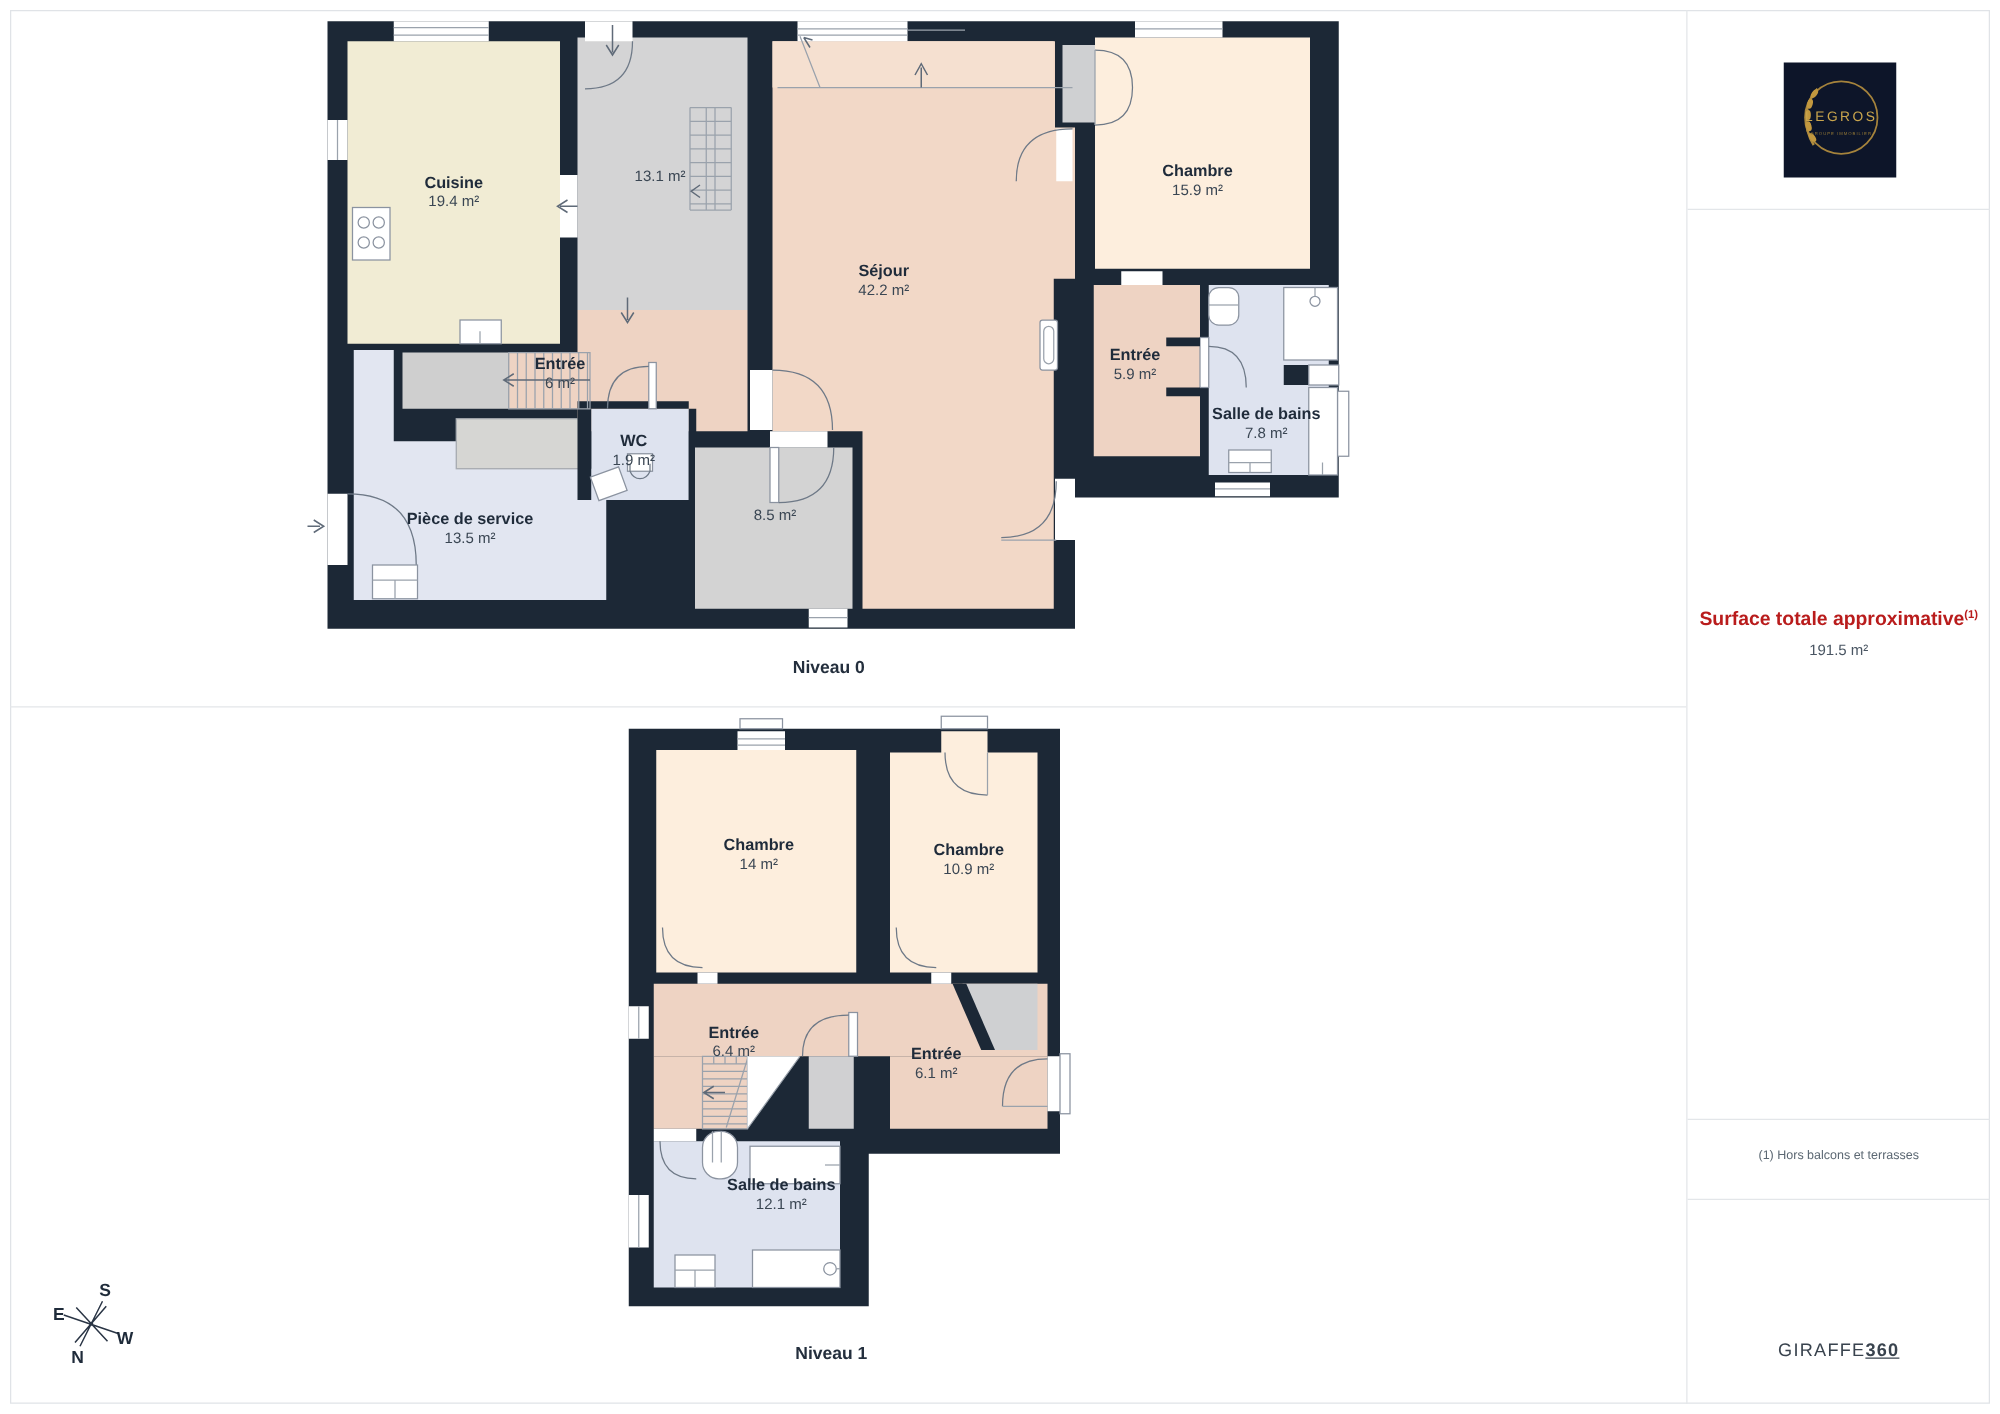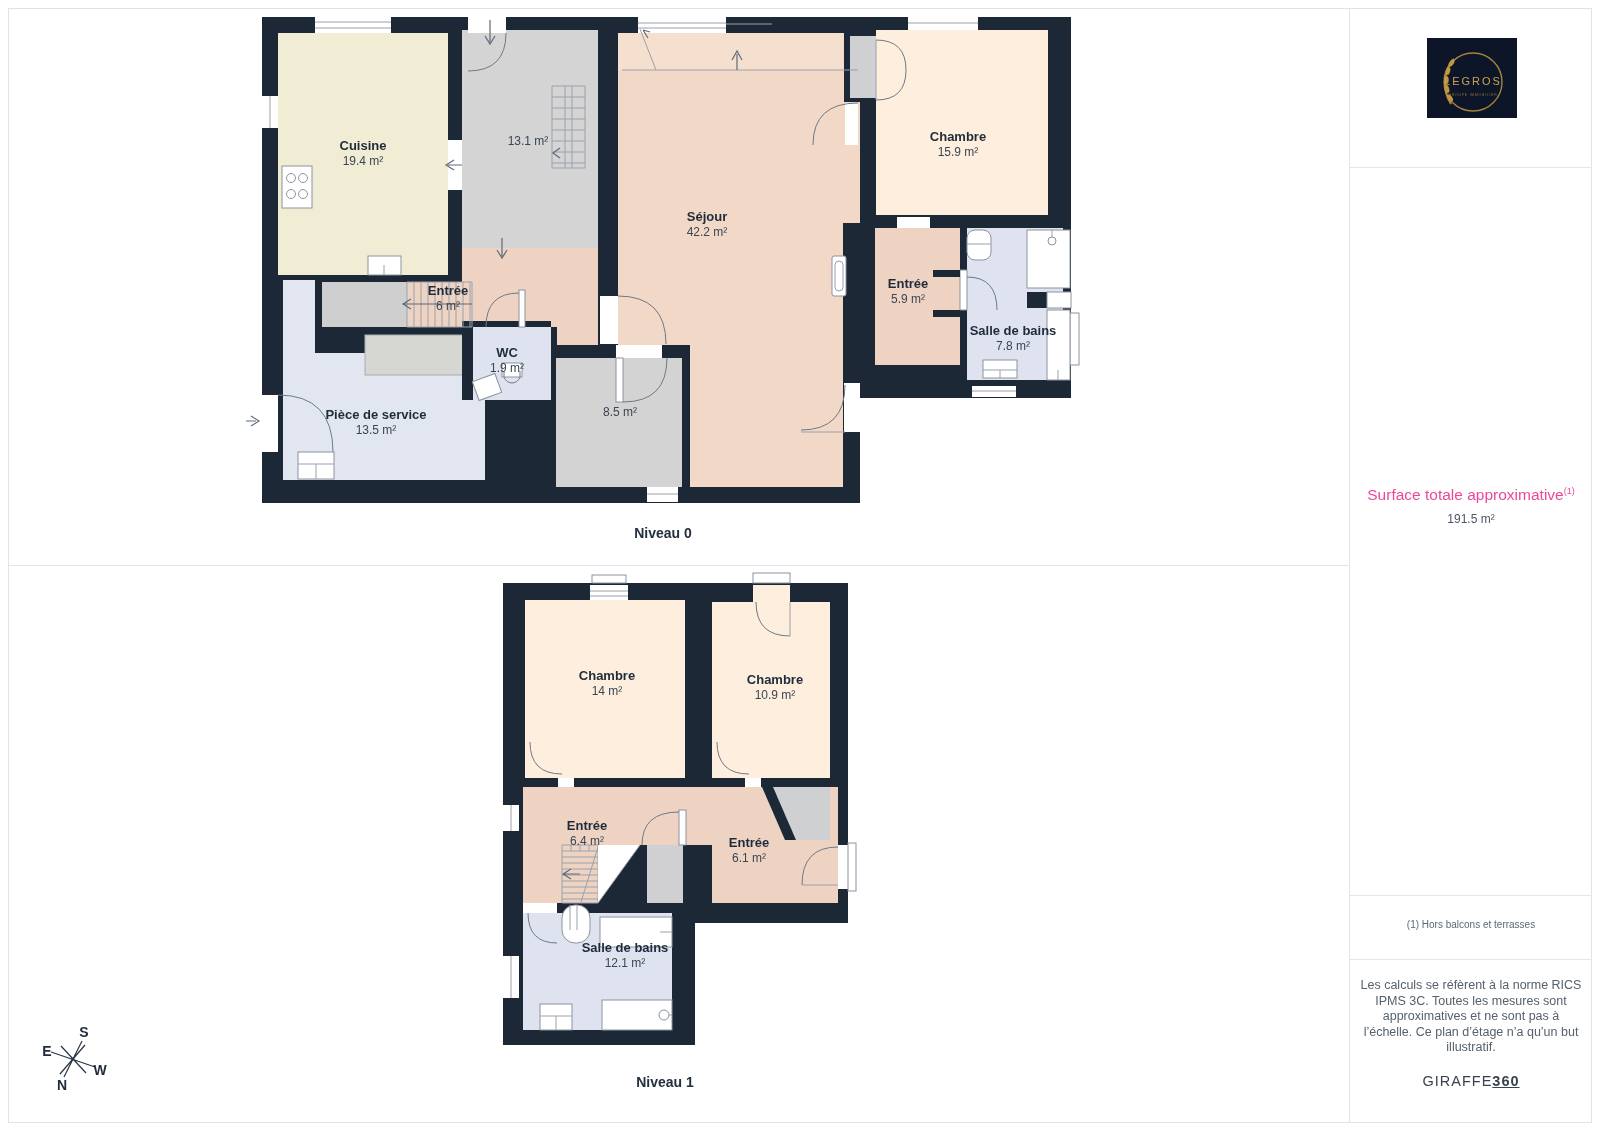--- a/index.html
+++ b/index.html
@@ -18,23 +18,23 @@
   .rn{font-size:13px;font-weight:700;fill:#1f2b3a;text-anchor:middle;}
   .ra{font-size:12px;fill:#3a4653;text-anchor:middle;}
   .cl{font-size:14px;font-weight:700;fill:#242f3d;text-anchor:middle;}
   .wall{fill:#1c2836;}
   .w{fill:#ffffff;}
   .fx{fill:#ffffff;stroke:#8b93a0;stroke-width:1;}
   .ln{stroke:#9aa2ac;stroke-width:1;fill:none;}
   .arc{stroke:#6e7987;stroke-width:1;fill:none;}
   .arrow{stroke:#5f6a78;stroke-width:1.2;fill:none;}
   
-  .logo{position:absolute;left:1427px;top:38px;width:90px;height:80px;background:#0d1529;}
+  .logo{position:absolute;left:1427px;top:50px;width:90px;height:92px;background:#0d1529;}
   .surface{position:absolute;left:1352px;top:486px;width:238px;text-align:center;}
-  .surface .t{font-size:15.5px;font-weight:400;color:#ec4899;}
+  .surface .t{font-size:15.5px;font-weight:700;color:#b91c1c;}
   .surface .t sup{font-size:9px;}
   .surface .v{font-size:12px;color:#4a5663;margin-top:8px;}
   .footnote{position:absolute;left:1352px;top:919px;width:238px;text-align:center;
             font-size:10px;color:#5c6873;}
   .disclaimer{position:absolute;left:1360px;top:978px;width:222px;text-align:center;
               font-size:12.5px;line-height:15.5px;color:#56616c;}
   .credit{position:absolute;left:1352px;top:1073px;width:238px;text-align:center;
           font-size:14.5px;letter-spacing:1px;color:#39434e;}
   .credit b{font-weight:700;text-decoration:underline;}
 </style>
@@ -294,16 +294,15 @@
     </svg>
   </div>
 
   <div class="surface">
     <div class="t"><span>Surface totale approximative</span><sup>(1)</sup></div>
     <div class="v">191.5 m²</div>
   </div>
 
   <div class="footnote">(1) Hors balcons et terrasses</div>
 
-  <div class="disclaimer">Les calculs se réfèrent à la norme RICS IPMS 3C. Toutes les mesures sont approximatives et ne sont pas à l’échelle. Ce plan d’étage n’a qu’un but illustratif.</div>
 
   <div class="credit"><span>GIRAFFE</span><b>360</b></div>
 </div>
 
 </body></html>

